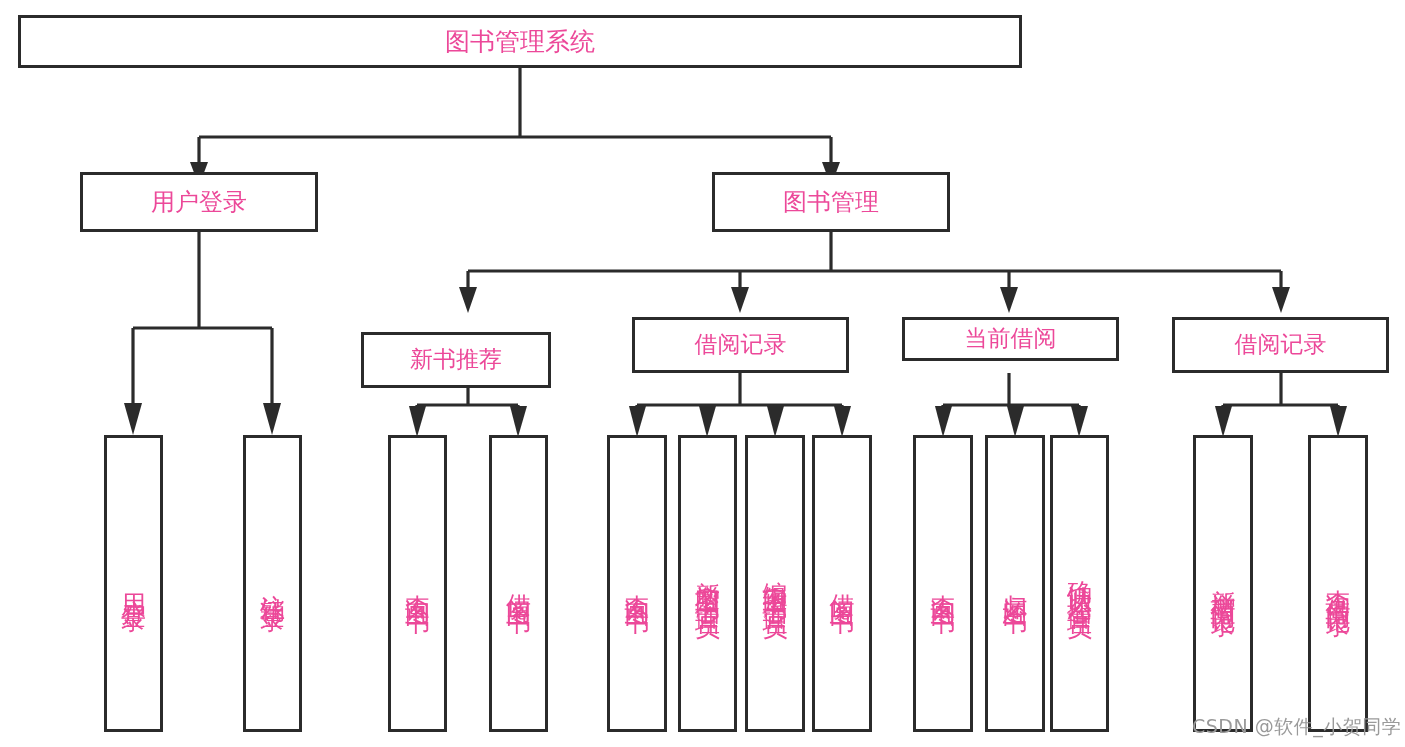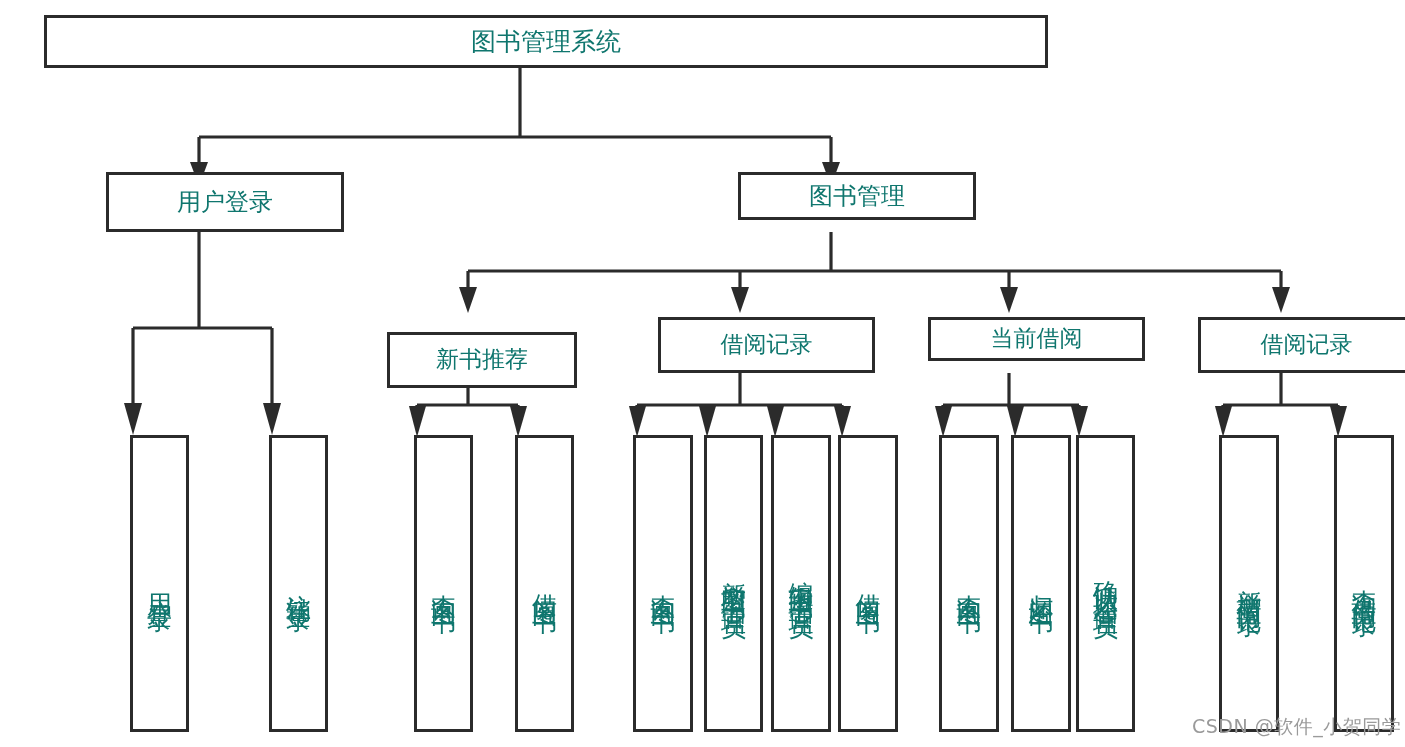--- a/index.html
+++ b/index.html
@@ -27,24 +27,23 @@
     pointer-events: none;
   }
   .node {
     position: absolute;
     box-sizing: border-box;
     border: 3px solid #2b2b2b;
     background: #ffffff;
     display: flex;
     align-items: center;
     justify-content: center;
-    color: #0f766e;
+    color: #ec4899;
     line-height: 1.18;
     text-align: center;
-    margin-left: 26px;
   }
   .node.root {
     font-size: 25px;
     border-width: 3px;
   }
   .node.lvl2 {
     font-size: 24px;
   }
   .node.lvl3 {
     font-size: 23px;
@@ -159,21 +158,21 @@
     </g>
   </svg>
 
   <div class="node root" style="left:18px; top:15px; width:1004px; height:53px;">
     <span>图书管理系统</span>
   </div>
 
   <div class="node lvl2" style="left:80px; top:172px; width:238px; height:60px;">
     <span>用户登录</span>
   </div>
-  <div class="node lvl2" style="left:712px; top:172px; width:238px; height:48px;">
+  <div class="node lvl2" style="left:712px; top:172px; width:238px; height:60px;">
     <span>图书管理</span>
   </div>
 
   <div class="node lvl3" style="left:361px; top:332px; width:190px; height:56px;">
     <span>新书推荐</span>
   </div>
   <div class="node lvl3" style="left:632px; top:317px; width:217px; height:56px;">
     <span>借阅记录</span>
   </div>
   <div class="node lvl3" style="left:902px; top:317px; width:217px; height:44px;">

